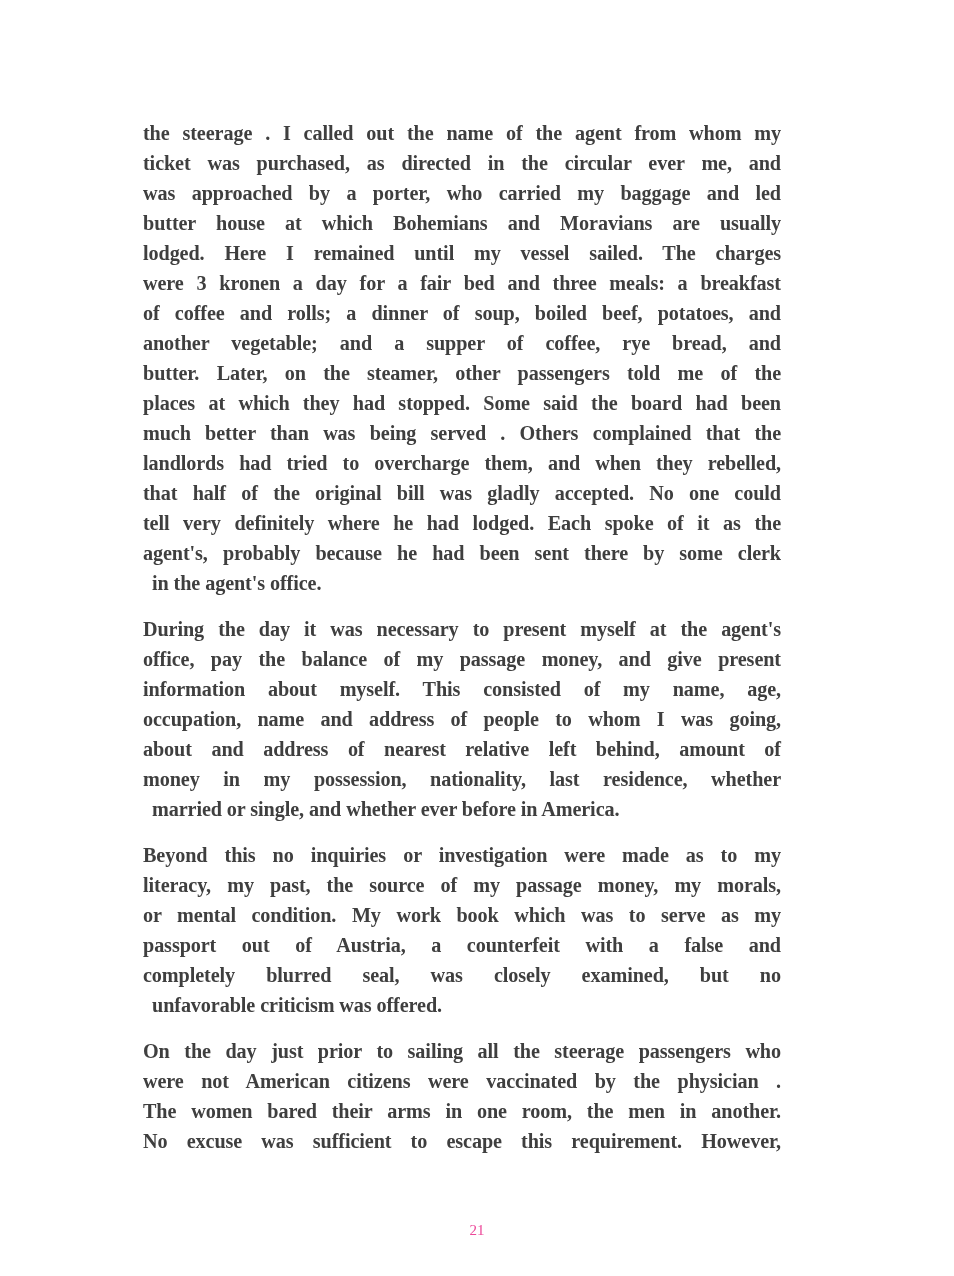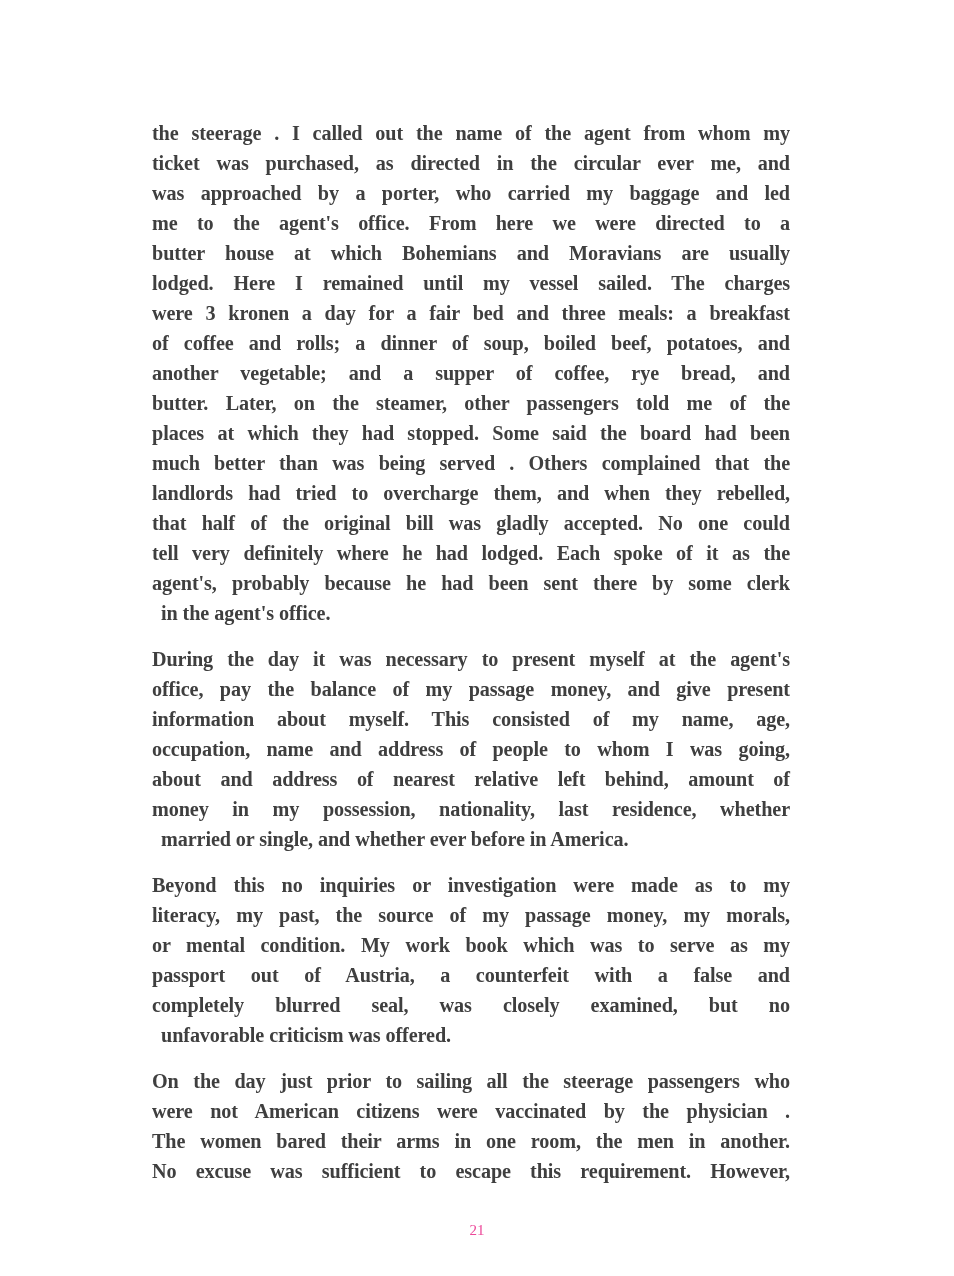--- a/index.html
+++ b/index.html
@@ -8,21 +8,21 @@
       background: #ffffff;
     }
     body {
       width: 954px;
       height: 1276px;
       position: relative;
       overflow: hidden;
     }
     .page {
       position: absolute;
-      left: 152px;
+      left: 143px;
       top: 118px;
       width: 638px;
       font-family: "Liberation Serif", "DejaVu Serif", serif;
       font-weight: bold;
       font-size: 20.2px;
       line-height: 30px;
       color: #3f3f3f;
       text-align: justify;
     }
     .para {
@@ -53,21 +53,20 @@
     }
   </style>
 </head>
 <body>
 
 <div class="page">
   <div class="para">
     <span class="line">the steerage . I called out the name of the agent from whom my</span>
     <span class="line">ticket was purchased, as directed in the circular ever me, and</span>
     <span class="line">was approached by a porter, who carried my baggage and led</span>
-    <span class="line">me to the agent's office. From here we were directed to a</span>
     <span class="line">butter house at which Bohemians and Moravians are usually</span>
     <span class="line">lodged. Here I remained until my vessel sailed. The charges</span>
     <span class="line">were 3 kronen a day for a fair bed and three meals: a breakfast</span>
     <span class="line">of coffee and rolls; a dinner of soup, boiled beef, potatoes, and</span>
     <span class="line">another vegetable; and a supper of coffee, rye bread, and</span>
     <span class="line">butter. Later, on the steamer, other passengers told me of the</span>
     <span class="line">places at which they had stopped. Some said the board had been</span>
     <span class="line">much better than was being served . Others complained that the</span>
     <span class="line">landlords had tried to overcharge them, and when they rebelled,</span>
     <span class="line">that half of the original bill was gladly accepted. No one could</span>

